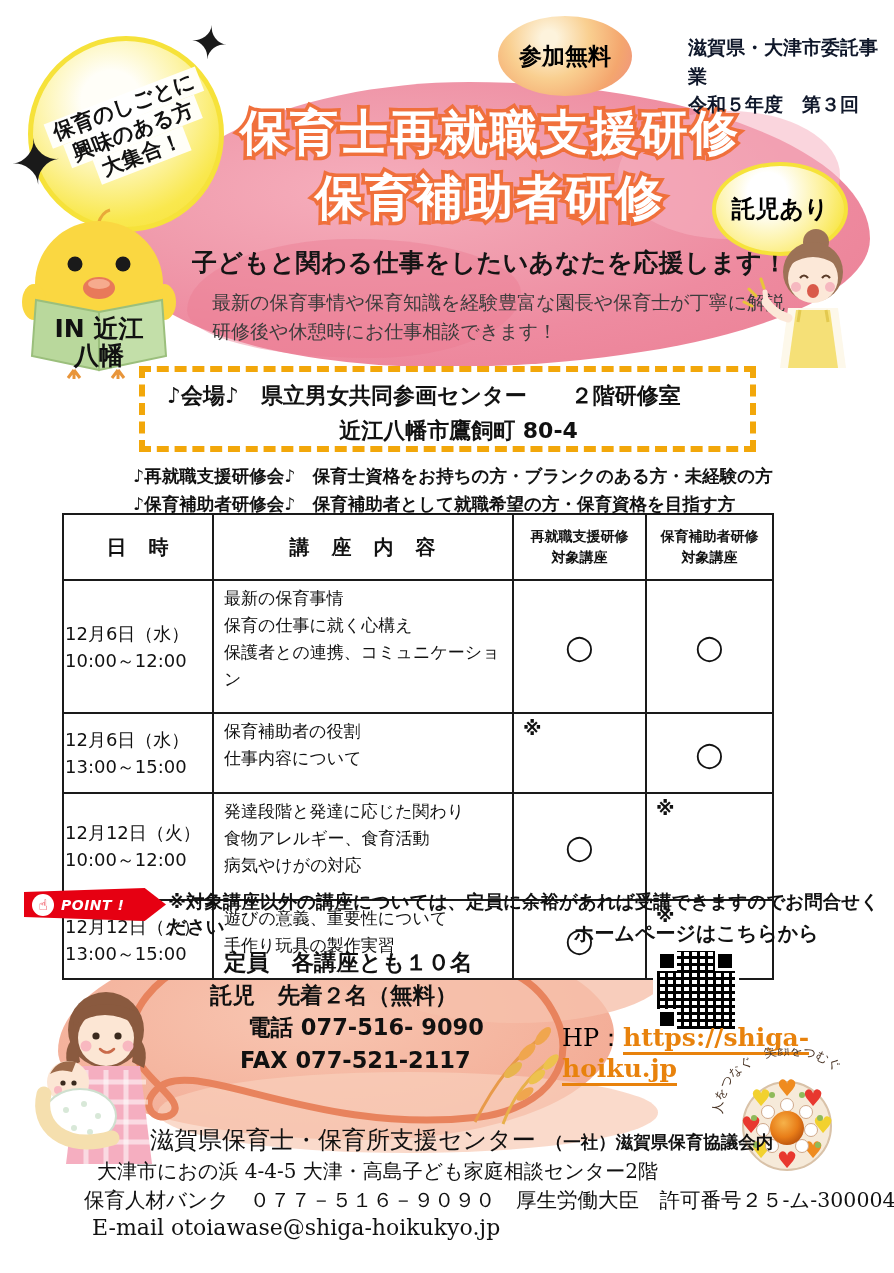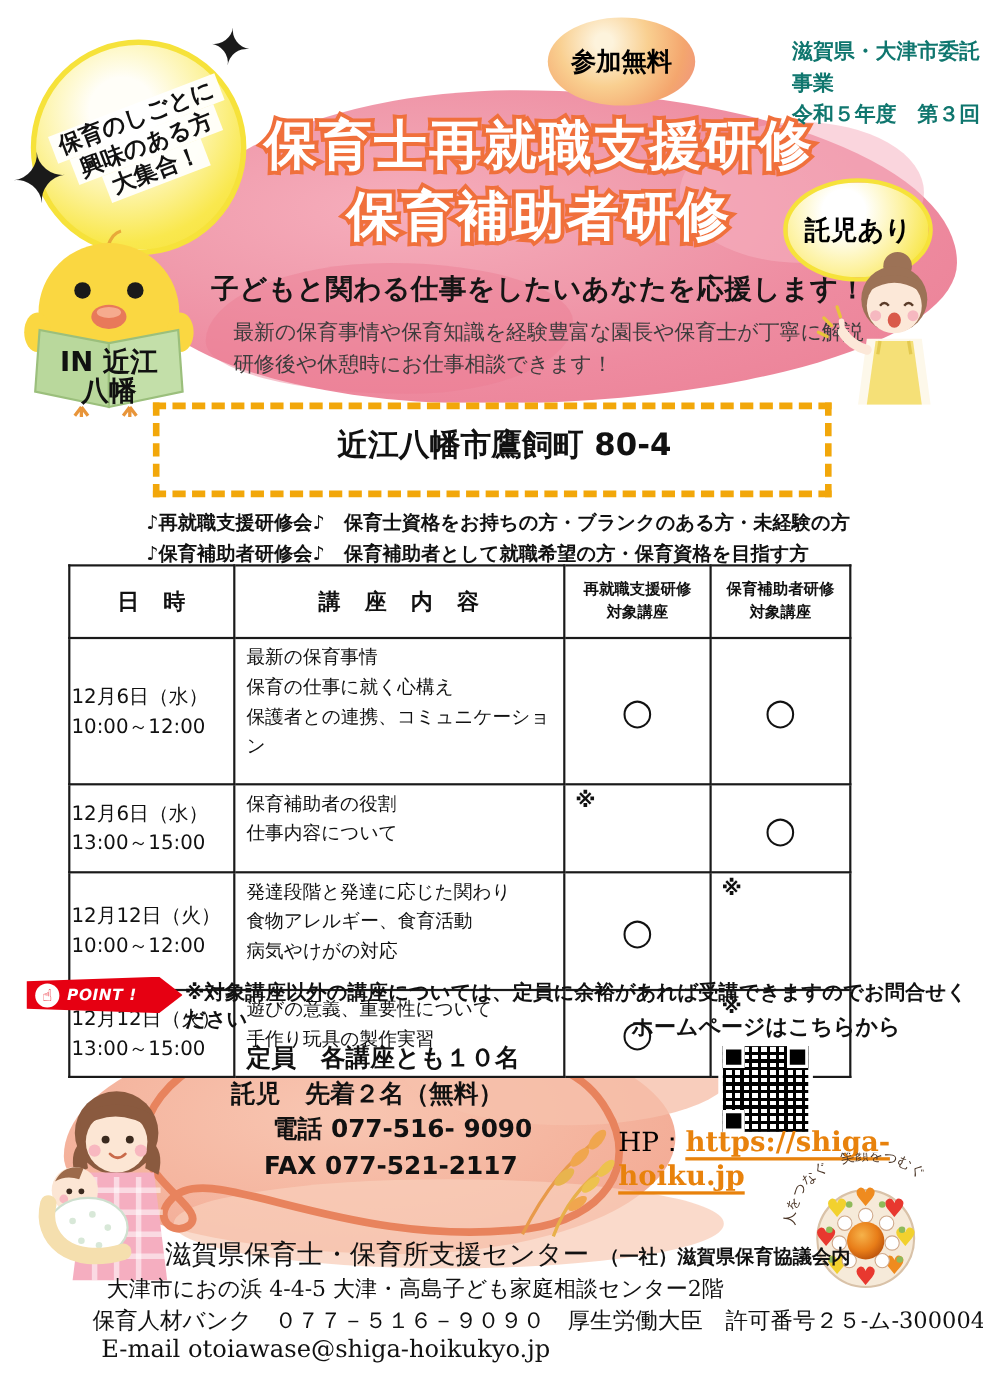--- a/index.html
+++ b/index.html
@@ -27,39 +27,39 @@
   .sp2{left:10px;top:132px;font-size:62px;transform:rotate(-6deg);}
 
   .badge-free{position:absolute;left:498px;top:16px;width:134px;height:80px;border-radius:50%;z-index:4;
     background:radial-gradient(circle at 38% 28%, #fdf3dc 8%, #f9cf90 40%, #f4a66e 72%, #ee8f84 100%);
     display:flex;align-items:center;justify-content:center;font-size:23px;font-weight:800;color:#000;}
   .badge-childcare{position:absolute;left:712px;top:162px;width:136px;height:94px;border-radius:50%;z-index:4;
     background:radial-gradient(circle at 40% 30%, #ffffff 20%, #fdf2a0 55%, #f8e645 85%, #f5dd2e 100%);
     border:4px solid #f6e23a;box-sizing:border-box;
     display:flex;align-items:center;justify-content:center;font-size:24px;font-weight:800;color:#000;}
 
-  .agency{position:absolute;left:720px;top:33px;z-index:4;font-size:19px;font-weight:600;line-height:1.5;color:#0f766e;}
+  .agency{position:absolute;left:688px;top:33px;z-index:4;font-size:19px;font-weight:600;line-height:1.5;color:#0f172a;}
 
   
   .main-title{position:absolute;left:168px;top:100px;width:644px;z-index:3;text-align:center;
     font-size:48px;font-weight:900;line-height:1.36;letter-spacing:2px;color:#ffffff;
     -webkit-text-stroke:7px #f0703c;paint-order:stroke fill;}
   .subtitle{position:absolute;left:168px;top:246px;width:644px;z-index:3;text-align:center;
     font-size:25px;font-weight:900;letter-spacing:.5px;color:#151515;}
   .descr{position:absolute;left:212px;top:288px;z-index:3;font-size:19px;line-height:1.5;color:#3c3c3c;font-weight:500;}
 
   
   .chick{position:absolute;left:14px;top:204px;z-index:4;}
   .woman{position:absolute;left:736px;top:226px;z-index:4;}
 
   
   .venue{position:absolute;left:139px;top:366px;width:617px;height:86px;z-index:5;background:#fff;
     border:6px dashed #f2a70a;box-sizing:border-box;padding:9px 0 0 22px;}
   .venue .l1{font-size:22px;font-weight:900;color:#111;}
-  .venue .l2{font-size:28px;font-weight:900;color:#111;text-align:center;margin-top:5px;}
+  .venue .l2{font-size:22px;font-weight:900;color:#111;text-align:center;margin-top:5px;}
 
   
   .audience{position:absolute;left:133px;top:462px;z-index:3;font-size:17.5px;font-weight:700;line-height:1.62;color:#111;}
 
   
   table.sched{position:absolute;left:62px;top:513px;width:710px;z-index:3;border-collapse:collapse;table-layout:fixed;
     background:#fff;font-family:"DejaVu Sans",sans-serif;}
   table.sched th,table.sched td{border:2px solid #1a1a1a;color:#111;}
   table.sched th{font-weight:600;}
   .h-big{font-size:20px;letter-spacing:1px;text-align:center;}
@@ -188,20 +188,21 @@
       <path d="M52 82 L102 82 L110 142 L44 142 Z" fill="#fdf8ea"></path>
       <path d="M60 84 L94 84 L102 142 L52 142 Z" fill="#f5e077"></path>
       <path d="M64 84 L62 96 M90 84 L92 96" stroke="#e3c94f" stroke-width="3"></path>
       <path d="M52 92 Q38 88 30 76" stroke="#fce8d8" stroke-width="9" fill="none" stroke-linecap="round"></path>
       <path d="M30 76 L29 66" stroke="#fce8d8" stroke-width="5" stroke-linecap="round"></path>
       <path d="M16 80 l-8 -4 M20 70 l-7 -7 M28 62 l-3 -9" stroke="#e8c43a" stroke-width="3" stroke-linecap="round"></path>
     </svg>
   </div>
 
   <div class="venue">
+    <div class="l1">♪会場♪　県立男女共同参画センター　　２階研修室</div>
     <div class="l2">近江八幡市鷹飼町 80-4</div>
   </div>
 
   <div class="audience">
     <div>♪再就職支援研修会♪　保育士資格をお持ちの方・ブランクのある方・未経験の方</div>
     <div>♪保育補助者研修会♪　保育補助者として就職希望の方・保育資格を目指す方</div>
   </div>
 
   <table class="sched">
     <colgroup>

